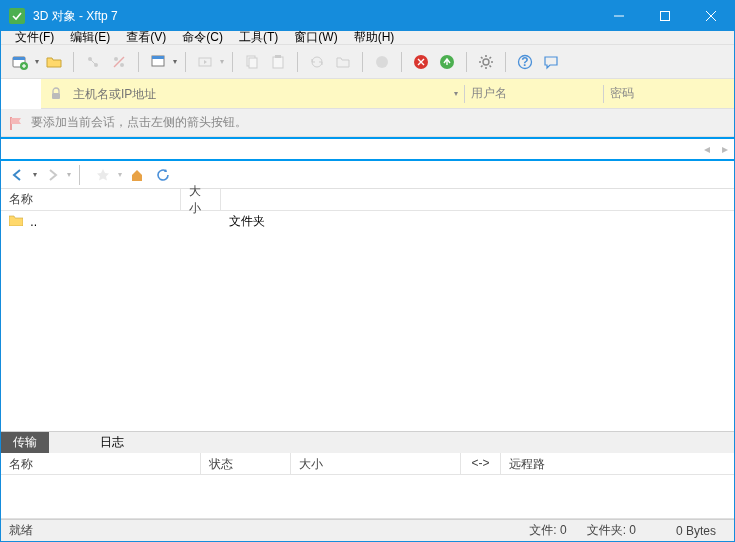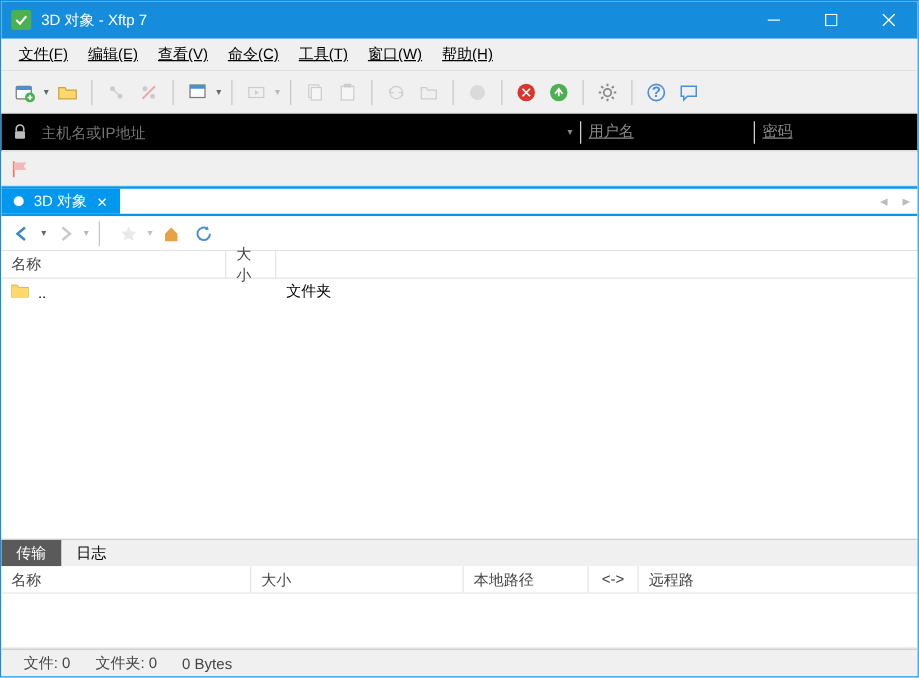--- a/index.html
+++ b/index.html
@@ -1,30 +1,30 @@
 <!DOCTYPE html>
 <html><head>
 <meta charset="utf-8">
 <style>
 * { margin: 0; padding: 0; box-sizing: border-box; font-family: "Microsoft YaHei", "Segoe UI", sans-serif; font-size: 12px; }
 body { width: 735px; height: 542px; background: #fff; border: 1px solid #158cdc; display: flex; flex-direction: column; overflow: hidden; }
 .titlebar { height: 30px; background: #158cdc; color: #fff; display: flex; align-items: center; padding: 0 0 0 8px; }
 .titlebar .app-icon { width: 16px; height: 16px; background: #4caf50; border-radius: 2px; margin-right: 8px; display: flex; align-items: center; justify-content: center; font-size: 10px; font-weight: bold; }
 .titlebar .title { flex: 1; font-size: 12px; }
 .titlebar .winbtn { width: 46px; height: 30px; display: flex; align-items: center; justify-content: center; cursor: pointer; }
-.menubar { height: 26px; background: #f0f0f0; display: flex; align-items: center; padding: 0 6px; border-bottom: 1px solid #e0e0e0; text-decoration: underline; }
+.menubar { height: 14px; background: #f0f0f0; display: flex; align-items: center; padding: 0 6px; border-bottom: 1px solid #e0e0e0; }
 .menubar .menu-item { padding: 3px 8px; cursor: pointer; }
 .toolbar { height: 34px; background: #f0f0f0; display: flex; align-items: center; padding: 0 8px; gap: 4px; border-bottom: 1px solid #e0e0e0; }
 .tb-btn { width: 22px; height: 22px; display: flex; align-items: center; justify-content: center; cursor: pointer; border-radius: 2px; position: relative; }
 .tb-btn.disabled { opacity: 0.4; cursor: default; }
 .tb-sep { width: 1px; height: 20px; background: #c8c8c8; margin: 0 4px; }
 .dd { font-size: 8px; color: #666; }
-.addressbar { height: 30px; background: #000000; display: flex; align-items: center; padding: 0 8px; gap: 6px; border-bottom: 1px solid #e0e0e0; }
+.addressbar { height: 30px; background: #fef9c3; display: flex; align-items: center; padding: 0 8px; gap: 6px; border-bottom: 1px solid #e0e0e0; margin-left: 40px; }
 .addr-input { flex: 1; height: 22px; border: none; background: transparent; padding: 0 4px; color: #888; }
-.addr-label { color: #888; min-width: 50px; text-decoration: underline; }
+.addr-label { color: #888; min-width: 50px; }
 .addr-sep { width: 1px; height: 18px; background: #d0d0d0; }
 .hintbar { height: 28px; background: #f0f0f0; display: flex; align-items: center; padding: 0 8px; border-bottom: 1px solid #e0e0e0; color: #888; }
 .flag-icon { width: 16px; height: 14px; margin-right: 6px; display: inline-flex; }
 .tabbar-row { height: 24px; background: #ffffff; border-top: 2px solid #0098ee; border-bottom: 2px solid #0098ee; display: flex; align-items: stretch; }
 .tab { background: #0098ee; color: #fff; display: flex; align-items: center; padding: 0 10px; gap: 8px; font-size: 12px; }
 .tab .dot { width: 8px; height: 8px; background: #fff; border-radius: 50%; }
 .tab .close { cursor: pointer; font-size: 14px; }
 .tabbar-row .spacer { flex: 1; }
 .tabbar-row .nav-arr { width: 18px; display: flex; align-items: center; justify-content: center; color: #bbb; cursor: pointer; }
 .pathbar { height: 28px; background: #fff; display: flex; align-items: center; padding: 0 6px; gap: 4px; border-bottom: 1px solid #e0e0e0; }
@@ -34,21 +34,21 @@
 .path-input { flex: 1; border: none; outline: none; height: 100%; font-size: 12px; }
 .path-dd { width: 16px; display: flex; align-items: center; justify-content: center; color: #555; cursor: pointer; }
 .right-icons { display: flex; align-items: center; gap: 4px; margin-left: 4px; }
 .file-area { flex: 1; display: flex; flex-direction: column; background: #fff; min-height: 0; }
 .file-header { height: 22px; display: flex; border-bottom: 1px solid #e4e4e4; background: #fff; }
 .file-header .col { padding: 3px 8px; border-right: 1px solid #e4e4e4; color: #444; display: flex; align-items: center; }
 .file-list { flex: 1; overflow: auto; }
 .file-row { display: flex; height: 20px; align-items: center; }
 .file-row .cell { padding: 0 8px; }
 .folder-icon { width: 14px; height: 12px; display: inline-block; margin-right: 4px; }
-.bottom-tabs { height: 22px; background: #f0f0f0; border-top: 1px solid #d0d0d0; display: flex; align-items: stretch; }
+.bottom-tabs { height: 22px; background: #f0f0f0; border-top: 1px solid #d0d0d0; display: flex; align-items: stretch; gap: 39px; }
 .bottom-tabs .btab { padding: 3px 12px; cursor: pointer; display: flex; align-items: center; }
 .bottom-tabs .btab.active { background: #5a5a5a; color: #fff; }
 .transfer-header { height: 22px; display: flex; background: #fff; border-bottom: 1px solid #e4e4e4; }
 .transfer-header .tcol { padding: 3px 8px; border-right: 1px solid #e4e4e4; color: #444; }
 .transfer-body { height: 44px; background: #fff; border-bottom: 1px solid #e0e0e0; overflow-x: auto; }
 .statusbar { height: 22px; background: #f0f0f0; border-top: 1px solid #d0d0d0; display: flex; align-items: center; padding: 0 8px; color: #444; }
 .statusbar .st-left { flex: 1; }
 .statusbar .st-seg { padding: 0 10px; }
 svg { display: block; }
 </style>
@@ -228,28 +228,24 @@
   <input class="addr-input" type="password" style="max-width: 60px;">
 </div>
 
 <div class="hintbar">
   <span class="flag-icon">
     <svg width="16" height="14">
         <line x1="2" y1="1" x2="2" y2="14" stroke="#e87a7a" stroke-width="1.4"></line>
         <path d="M2 2 h10 l-2 3 l2 3 h-10 z" fill="#f4b8b8"></path>
       </svg>
   </span>
+  <span>要添加当前会话，点击左侧的箭头按钮。</span>
 </div>
 
 <div class="tabbar-row">
-  <div class="tab">
-    <span class="dot"></span>
-    <span>3D 对象</span>
-    <span class="close">×</span>
-  </div>
   <div class="spacer"></div>
   <div class="nav-arr">◂</div>
   <div class="nav-arr">▸</div>
 </div>
 
 <div class="pathbar">
   <div class="nav-btn">
     <svg width="16" height="14">
         <path d="M10 2 L4 7 L10 12" fill="none" stroke="#3a88c9" stroke-width="2"></path>
       </svg>
@@ -305,24 +301,25 @@
   </div>
 </div>
 
 <div class="bottom-tabs">
   <div class="btab active">传输</div>
   <div class="btab">日志</div>
 </div>
 
 <div class="transfer-header">
   <div class="tcol" style="width:200px">名称</div>
+  <div class="tcol" style="width:90px">状态</div>
   <div class="tcol" style="width:170px">大小</div>
-  <div class="tcol" style="width:100px">本地路径</div>
   <div class="tcol" style="width:40px;text-align:center">&lt;-&gt;</div>
   <div class="tcol" style="flex:1;border-right:none">远程路</div>
 </div>
 <div class="transfer-body"></div>
 
 <div class="statusbar">
+  <div class="st-left">就绪</div>
   <div class="st-seg">文件: 0</div>
   <div class="st-seg">文件夹: 0</div>
-  <div class="st-seg" style="min-width:80px;">0 Bytes</div>
+  <div class="st-seg" style="min-width:80px;text-align:right">0 Bytes</div>
 </div>
 
 </body></html>

